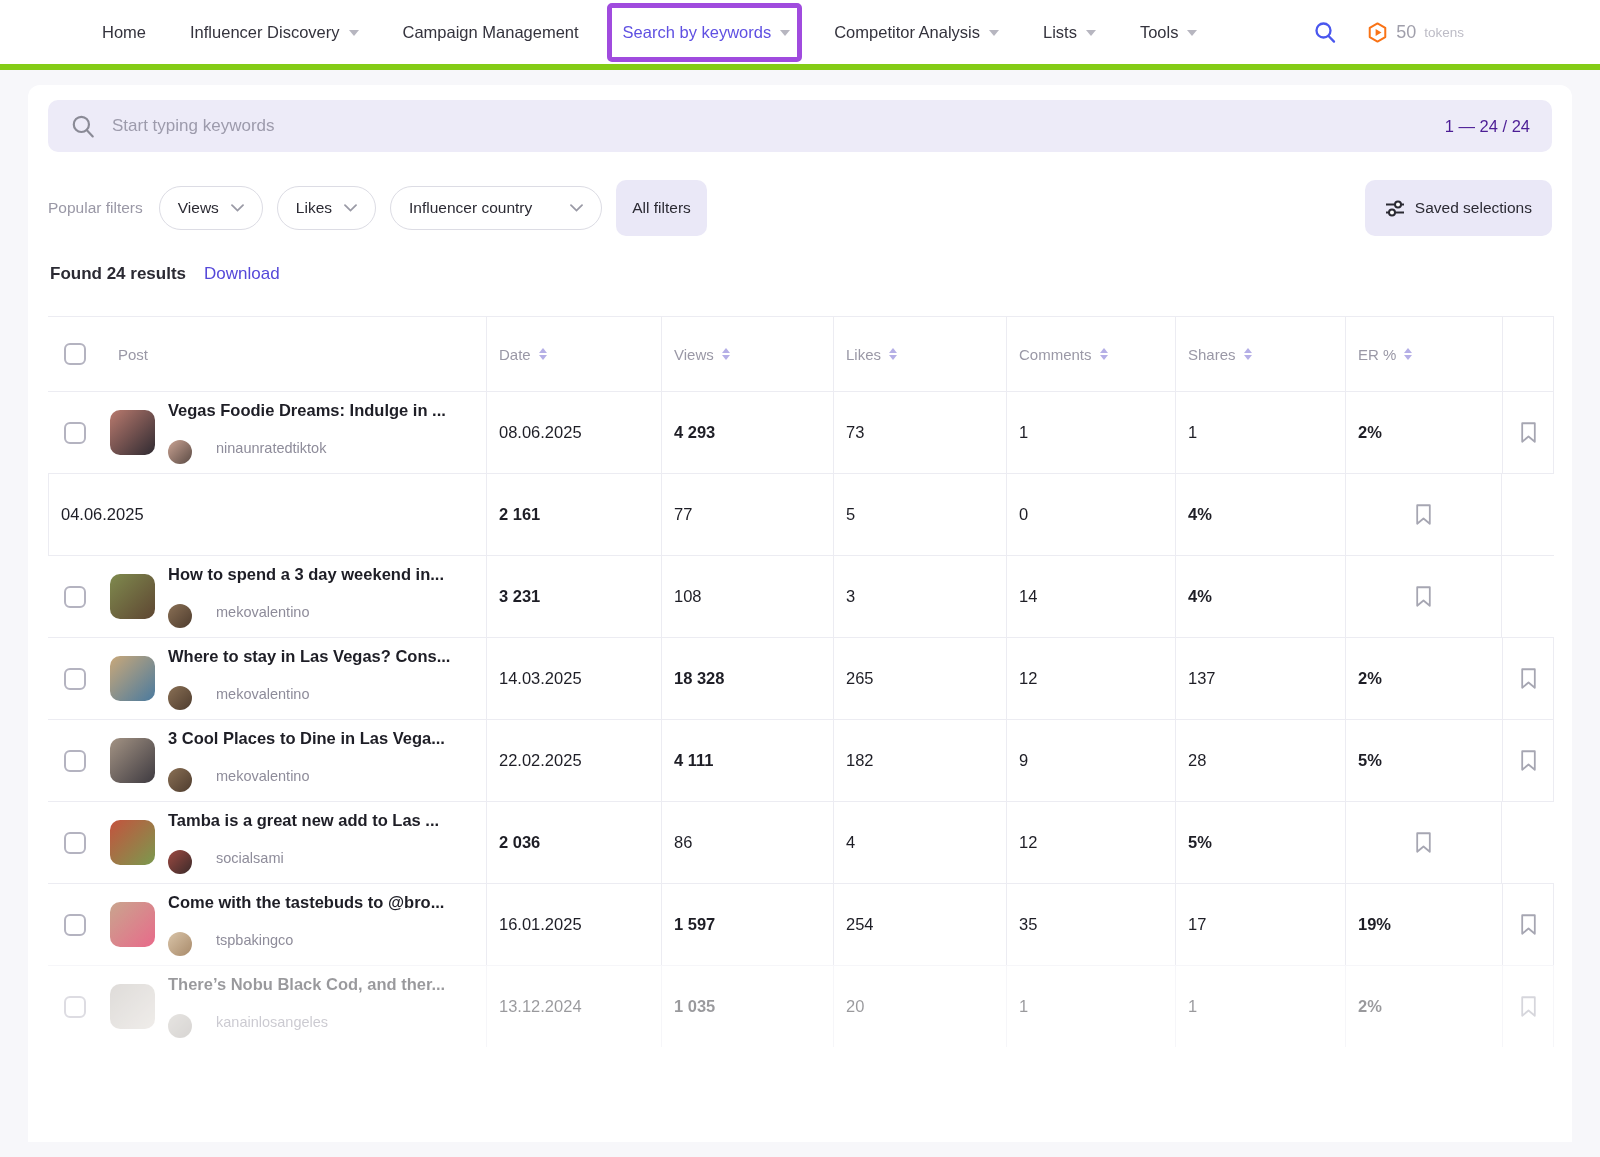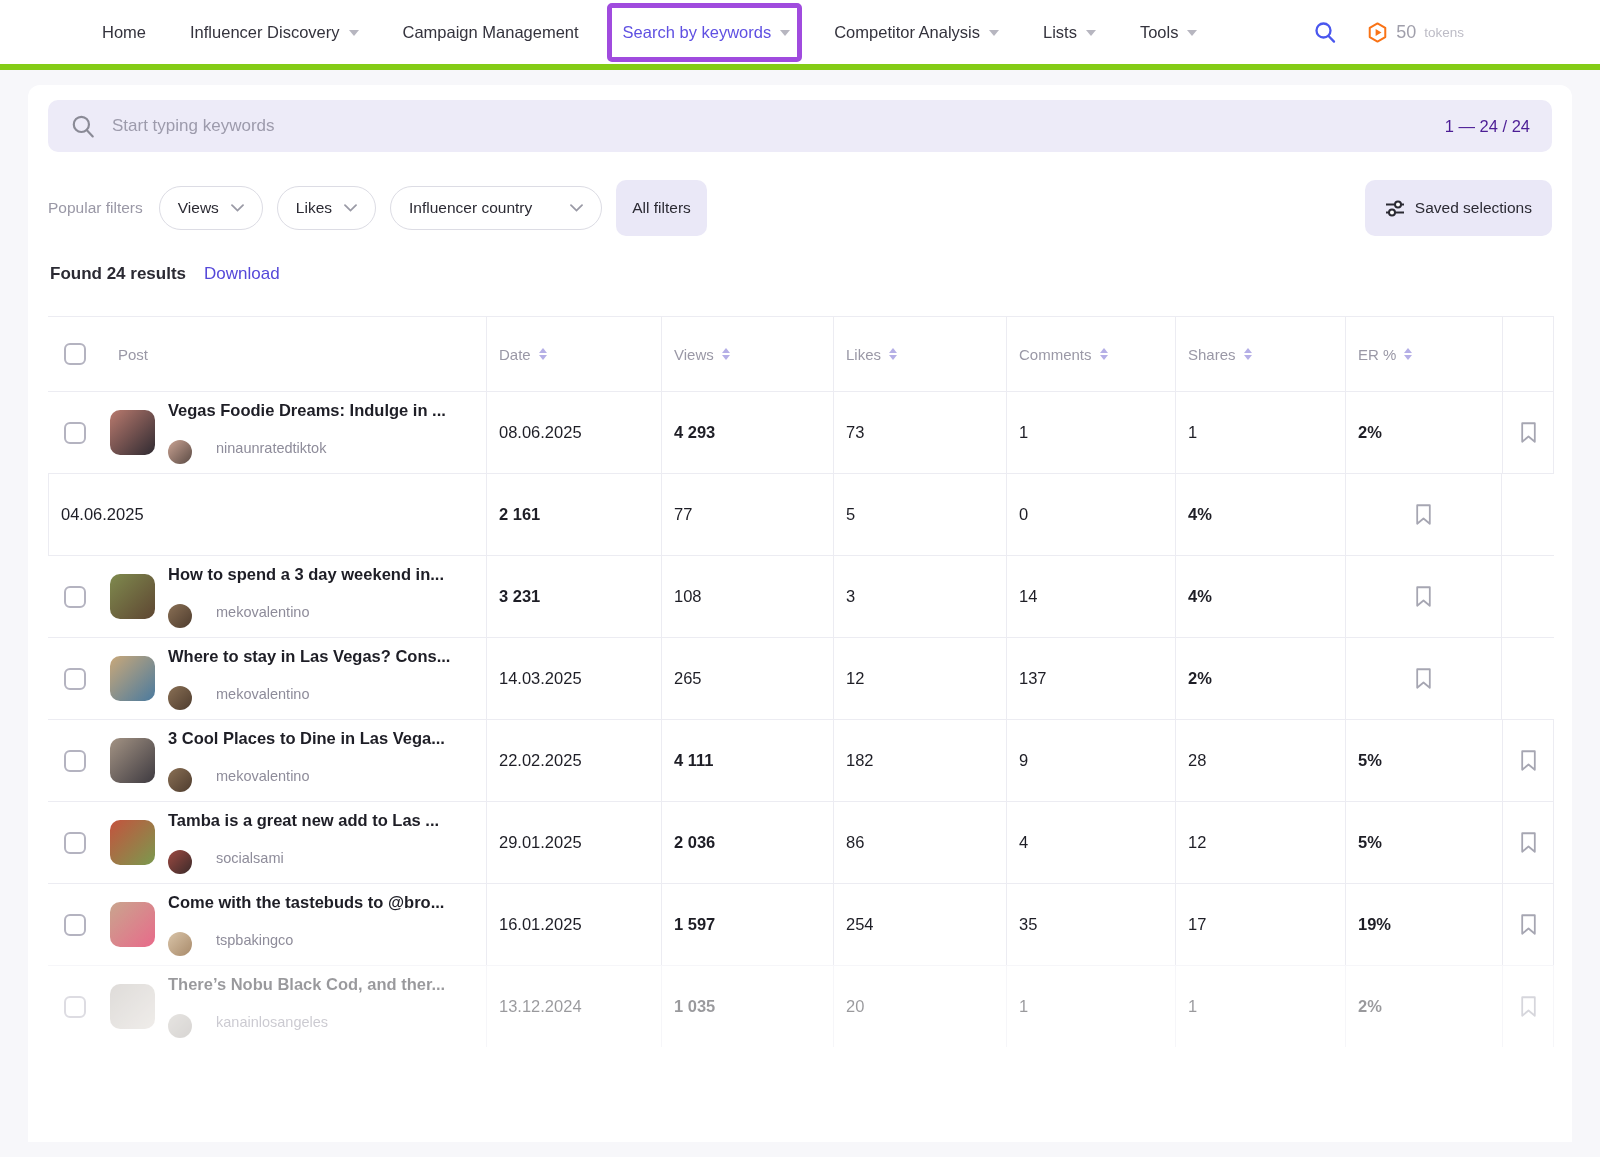--- a/index.html
+++ b/index.html
@@ -401,20 +401,23 @@
                 <span class="post-user">
                   <span class="avatar" style="background:linear-gradient(135deg,#8a7055,#4e3c2e);"></span>
                   <span class="username">mekovalentino</span>
                 </span>
               </span>
             </div>
             <div class="cell with-border">
               <span class="val">14.03.2025</span>
             </div>
             <div class="cell with-border">
+              <span class="val bold">18 328</span>
+            </div>
+            <div class="cell with-border">
               <span class="val">265</span>
             </div>
             <div class="cell with-border">
               <span class="val">12</span>
             </div>
             <div class="cell with-border">
               <span class="val">137</span>
             </div>
             <div class="cell with-border">
               <span class="val bold">2%</span>
@@ -471,23 +474,20 @@
               <span class="thumb" style="background:linear-gradient(135deg,#c4533e,#7a9a4e);"></span>
               <span class="post-info">
                 <span class="post-title">Tamba is a great new add to Las ...</span>
                 <span class="post-user">
                   <span class="avatar" style="background:linear-gradient(135deg,#9e4a42,#3a2a2a);"></span>
                   <span class="username">socialsami</span>
                 </span>
               </span>
             </div>
             <div class="cell with-border">
-              <span class="val">29.01.2025</span>
-            </div>
-            <div class="cell with-border">
               <span class="val bold">2 036</span>
             </div>
             <div class="cell with-border">
               <span class="val">86</span>
             </div>
             <div class="cell with-border">
               <span class="val">4</span>
             </div>
             <div class="cell with-border">
               <span class="val">12</span>

